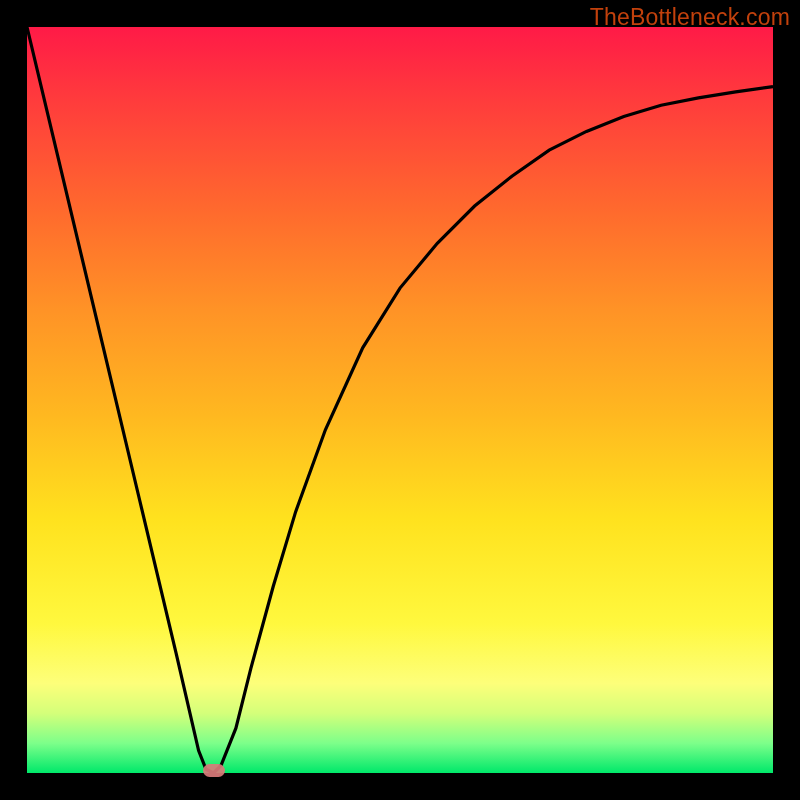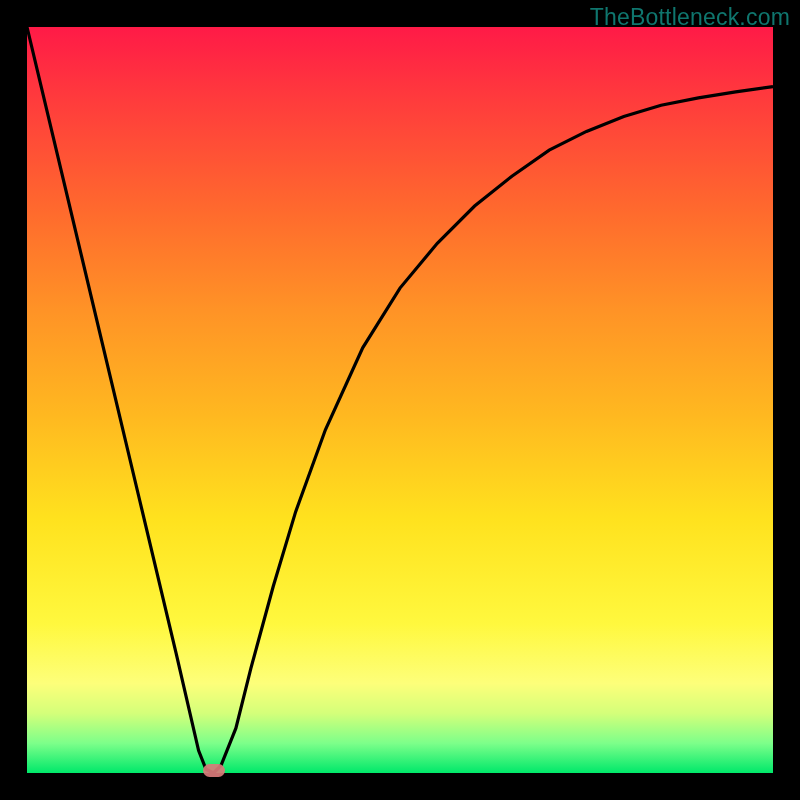--- a/index.html
+++ b/index.html
@@ -28,21 +28,21 @@
       #fdff7a 88%,
       #d4ff7a 92%,
       #7dff8a 96%,
       #00e86a 100%
     );
   }
   .watermark {
     position: absolute;
     top: 4px;
     right: 10px;
-    color: #0f766e;
+    color: #c2410c;
     font-size: 23px;
     font-weight: 500;
     letter-spacing: 0.2px;
   }
   svg.curve {
     position: absolute;
     left: 27px;
     top: 27px;
     width: 746px;
     height: 746px;

